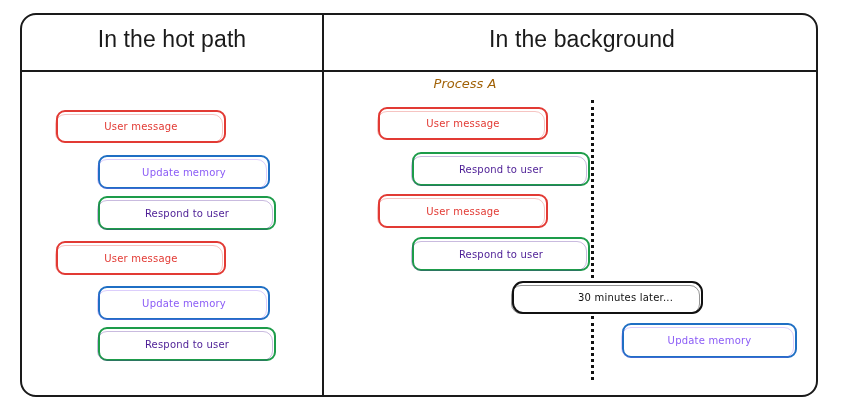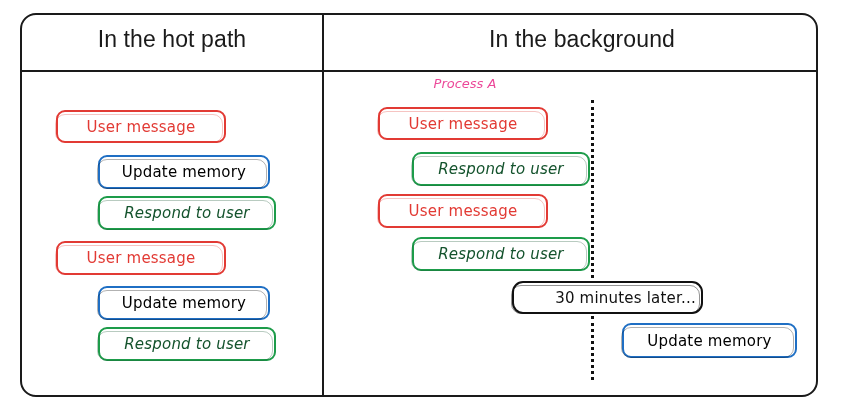--- a/index.html
+++ b/index.html
@@ -61,21 +61,21 @@
   }
   .col-header.left  { left: 22px;  width: 300px; }
   .col-header.right { left: 336px; width: 492px; }
 
   
   .proc-label {
     position: absolute;
     font-family: "DejaVu Sans", sans-serif;
     font-size: 13px;
     font-style: italic;
-    color: #ec4899;
+    color: #a16207;
     text-align: center;
     white-space: nowrap;
   }
 
   
   .dotted-divider {
     position: absolute;
     left: 591px;
     width: 0;
     border-left: 3px dotted #111111;
@@ -88,27 +88,27 @@
     position: absolute;
     box-sizing: border-box;
     border-width: 2.4px;
     border-style: solid;
     border-radius: 9px;
     background: #ffffff;
     display: flex;
     align-items: center;
     justify-content: center;
     font-family: "DejaVu Sans", sans-serif;
-    font-size: 15px;
+    font-size: 10px;
     letter-spacing: 0.2px;
     white-space: nowrap;
   }
   .node.red   { border-color: #e23a34; color: #e23a34; }
-  .node.blue  { border-color: #1f6fc4; color: #000000; }
-  .node.green { border-color: #1d9c4a; color: #14532d; font-style: italic; }
+  .node.blue  { border-color: #1f6fc4; color: #8b5cf6; }
+  .node.green { border-color: #1d9c4a; color: #4c1d95; }
   .node.black {
     border-color: #111111;
     color: #111111;
     border-width: 2.8px;
     border-radius: 11px;
     z-index: 5;
   }
   
   .node::after {
     content: "";

